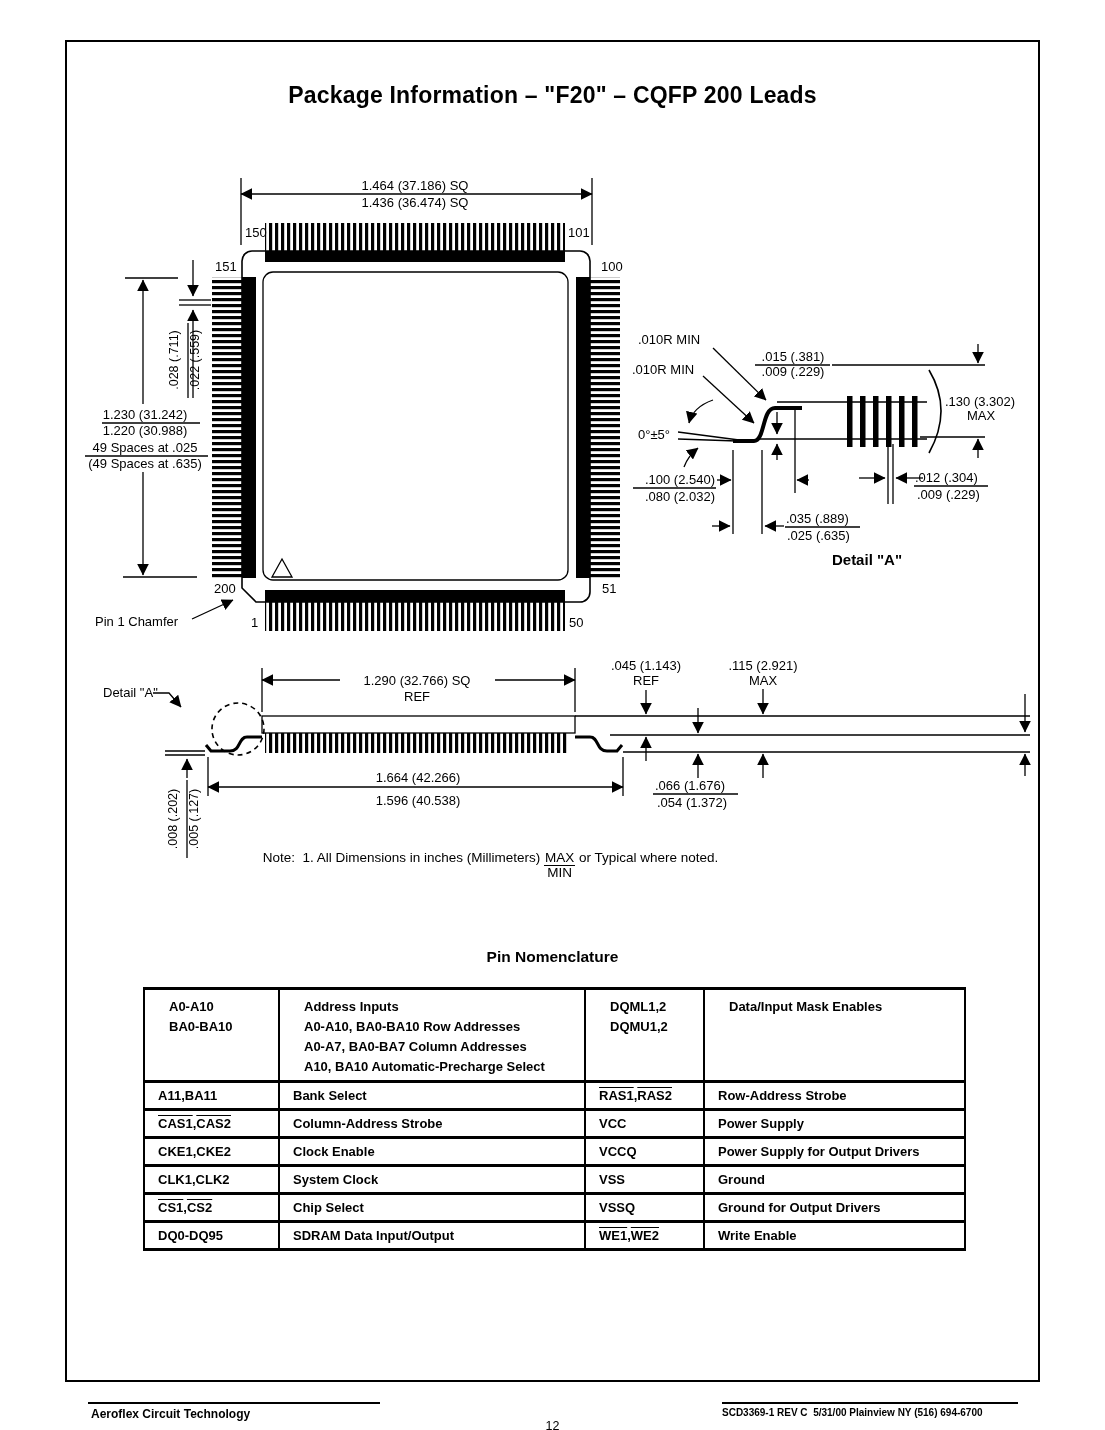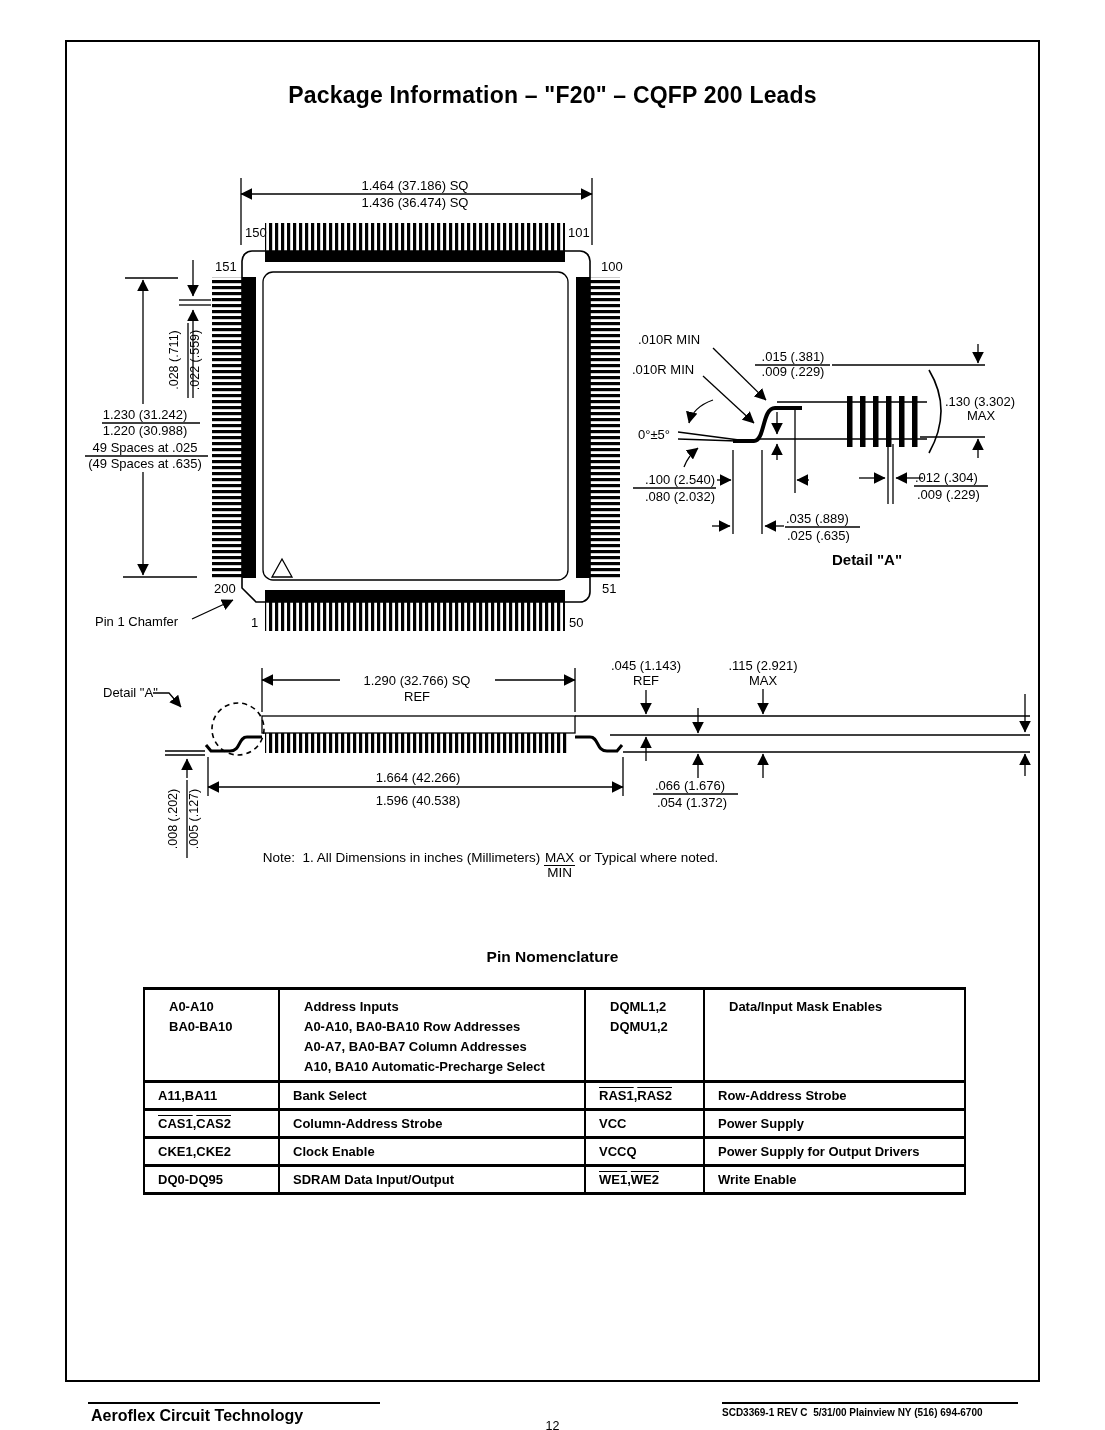--- a/index.html
+++ b/index.html
@@ -25,21 +25,21 @@
              table-layout:fixed;font-size:13px;font-weight:bold;}
   table.pins td{border:2px solid #000;border-top-width:3px;border-bottom-width:3px;
                 padding:3px 0 3px 13px;vertical-align:middle;}
   table.pins tr:first-child td{vertical-align:top;padding-top:7px;height:74px;line-height:20px;padding-left:24px;}
   table.pins tr:not(:first-child) td{height:19px;line-height:16px;}
   .ov{text-decoration:overline;}
   .cl{white-space:nowrap;}
   .pg-num{position:absolute;left:0;top:1390px;width:1105px;text-align:center;font-size:12.5px;margin-top:29px;}
   .foot-rule-l{position:absolute;left:88px;top:1402px;width:292px;border-top:2px solid #000;}
   .foot-rule-r{position:absolute;left:722px;top:1402px;width:296px;border-top:2px solid #000;}
-  .foot-l{position:absolute;left:91px;top:1407px;font-size:16px;font-weight:bold;}
+  .foot-l{position:absolute;left:91px;top:1407px;font-size:12px;font-weight:bold;}
   .foot-r{position:absolute;left:722px;top:1407px;font-size:10px;font-weight:bold;white-space:pre;}
 </style>
 </head>
 <body>
 
 <div id="page">
   <div class="border-box"></div>
   <div class="title">Package Information – "F20" – CQFP 200 Leads</div>
 
   <svg width="975" height="700" viewBox="0 0 975 700">
@@ -296,20 +296,48 @@
           </td>
           <td>
             <div class="cl"><span>VCCQ</span></div>
           </td>
           <td>
             <div class="cl"><span>Power Supply for Output Drivers</span></div>
           </td>
         </tr>
         <tr>
           <td>
+            <div class="cl"><span>CLK1,CLK2</span></div>
+          </td>
+          <td>
+            <div class="cl"><span>System Clock</span></div>
+          </td>
+          <td>
+            <div class="cl"><span>VSS</span></div>
+          </td>
+          <td>
+            <div class="cl"><span>Ground</span></div>
+          </td>
+        </tr>
+        <tr>
+          <td>
+            <div class="cl"><span class="ov">CS1</span><span>,</span><span class="ov">CS2</span></div>
+          </td>
+          <td>
+            <div class="cl"><span>Chip Select</span></div>
+          </td>
+          <td>
+            <div class="cl"><span>VSSQ</span></div>
+          </td>
+          <td>
+            <div class="cl"><span>Ground for Output Drivers</span></div>
+          </td>
+        </tr>
+        <tr>
+          <td>
             <div class="cl"><span>DQ0-DQ95</span></div>
           </td>
           <td>
             <div class="cl"><span>SDRAM Data Input/Output</span></div>
           </td>
           <td>
             <div class="cl"><span class="ov">WE1</span><span>,</span><span class="ov">WE2</span></div>
           </td>
           <td>
             <div class="cl"><span>Write Enable</span></div>

